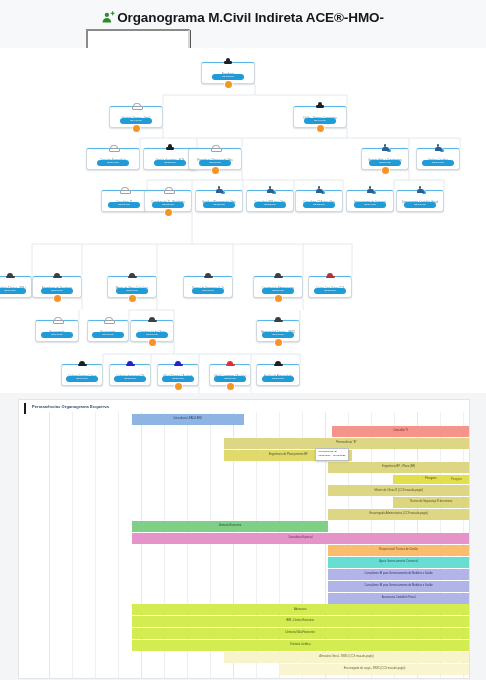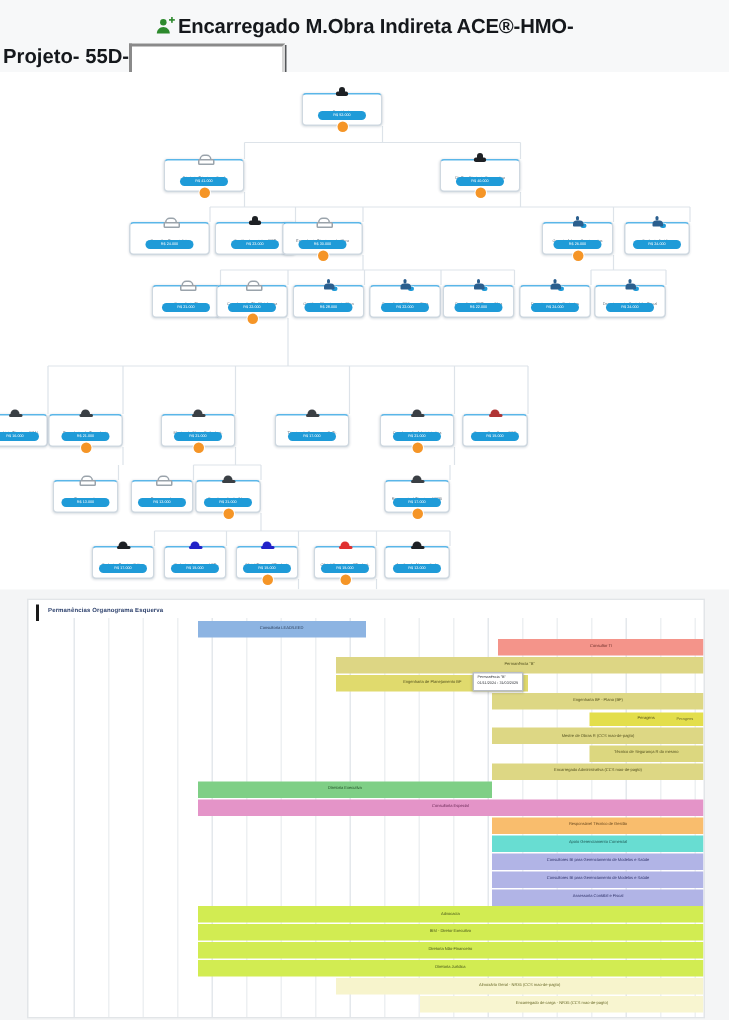--- a/index.html
+++ b/index.html
@@ -161,23 +161,22 @@
 
 <div id="header">
   <div id="title-line">
     <span id="person-add-icon">
       <svg width="13" height="13" viewBox="0 0 24 24">
         <circle cx="9" cy="7" r="4" fill="#2d8a2d"></circle>
         <path d="M1 21c0-4.4 3.6-8 8-8s8 3.6 8 8z" fill="#2d8a2d"></path>
         <rect x="16" y="3.2" width="7.2" height="2" fill="#2d8a2d"></rect>
         <rect x="18.6" y="0.6" width="2" height="7.2" fill="#2d8a2d"></rect>
       </svg>
-    </span><span>Encarregado M.Obra Indireta ACE®-HMO-</span>
+    </span><span>Organograma M.Civil Indireta ACE®-HMO-</span>
   </div>
-  <div id="title-wrap2">Projeto- 55D-</div>
   <div id="empty-3d-box"></div>
 </div>
 
 <div id="orgchart">
   <svg id="org-svg" width="486" height="345">
     <g fill="none" stroke="#dde3e9" stroke-width="0.8">
 
       <path d="M255 36 L255 47 M163 47 L347 47 M163 47 L163 58 M347 47 L347 58"></path>
 
       <path d="M163 80 L163 90 M140 90 L242 90 M140 90 L140 100 M197 90 L197 100 M242 90 L242 100"></path>

